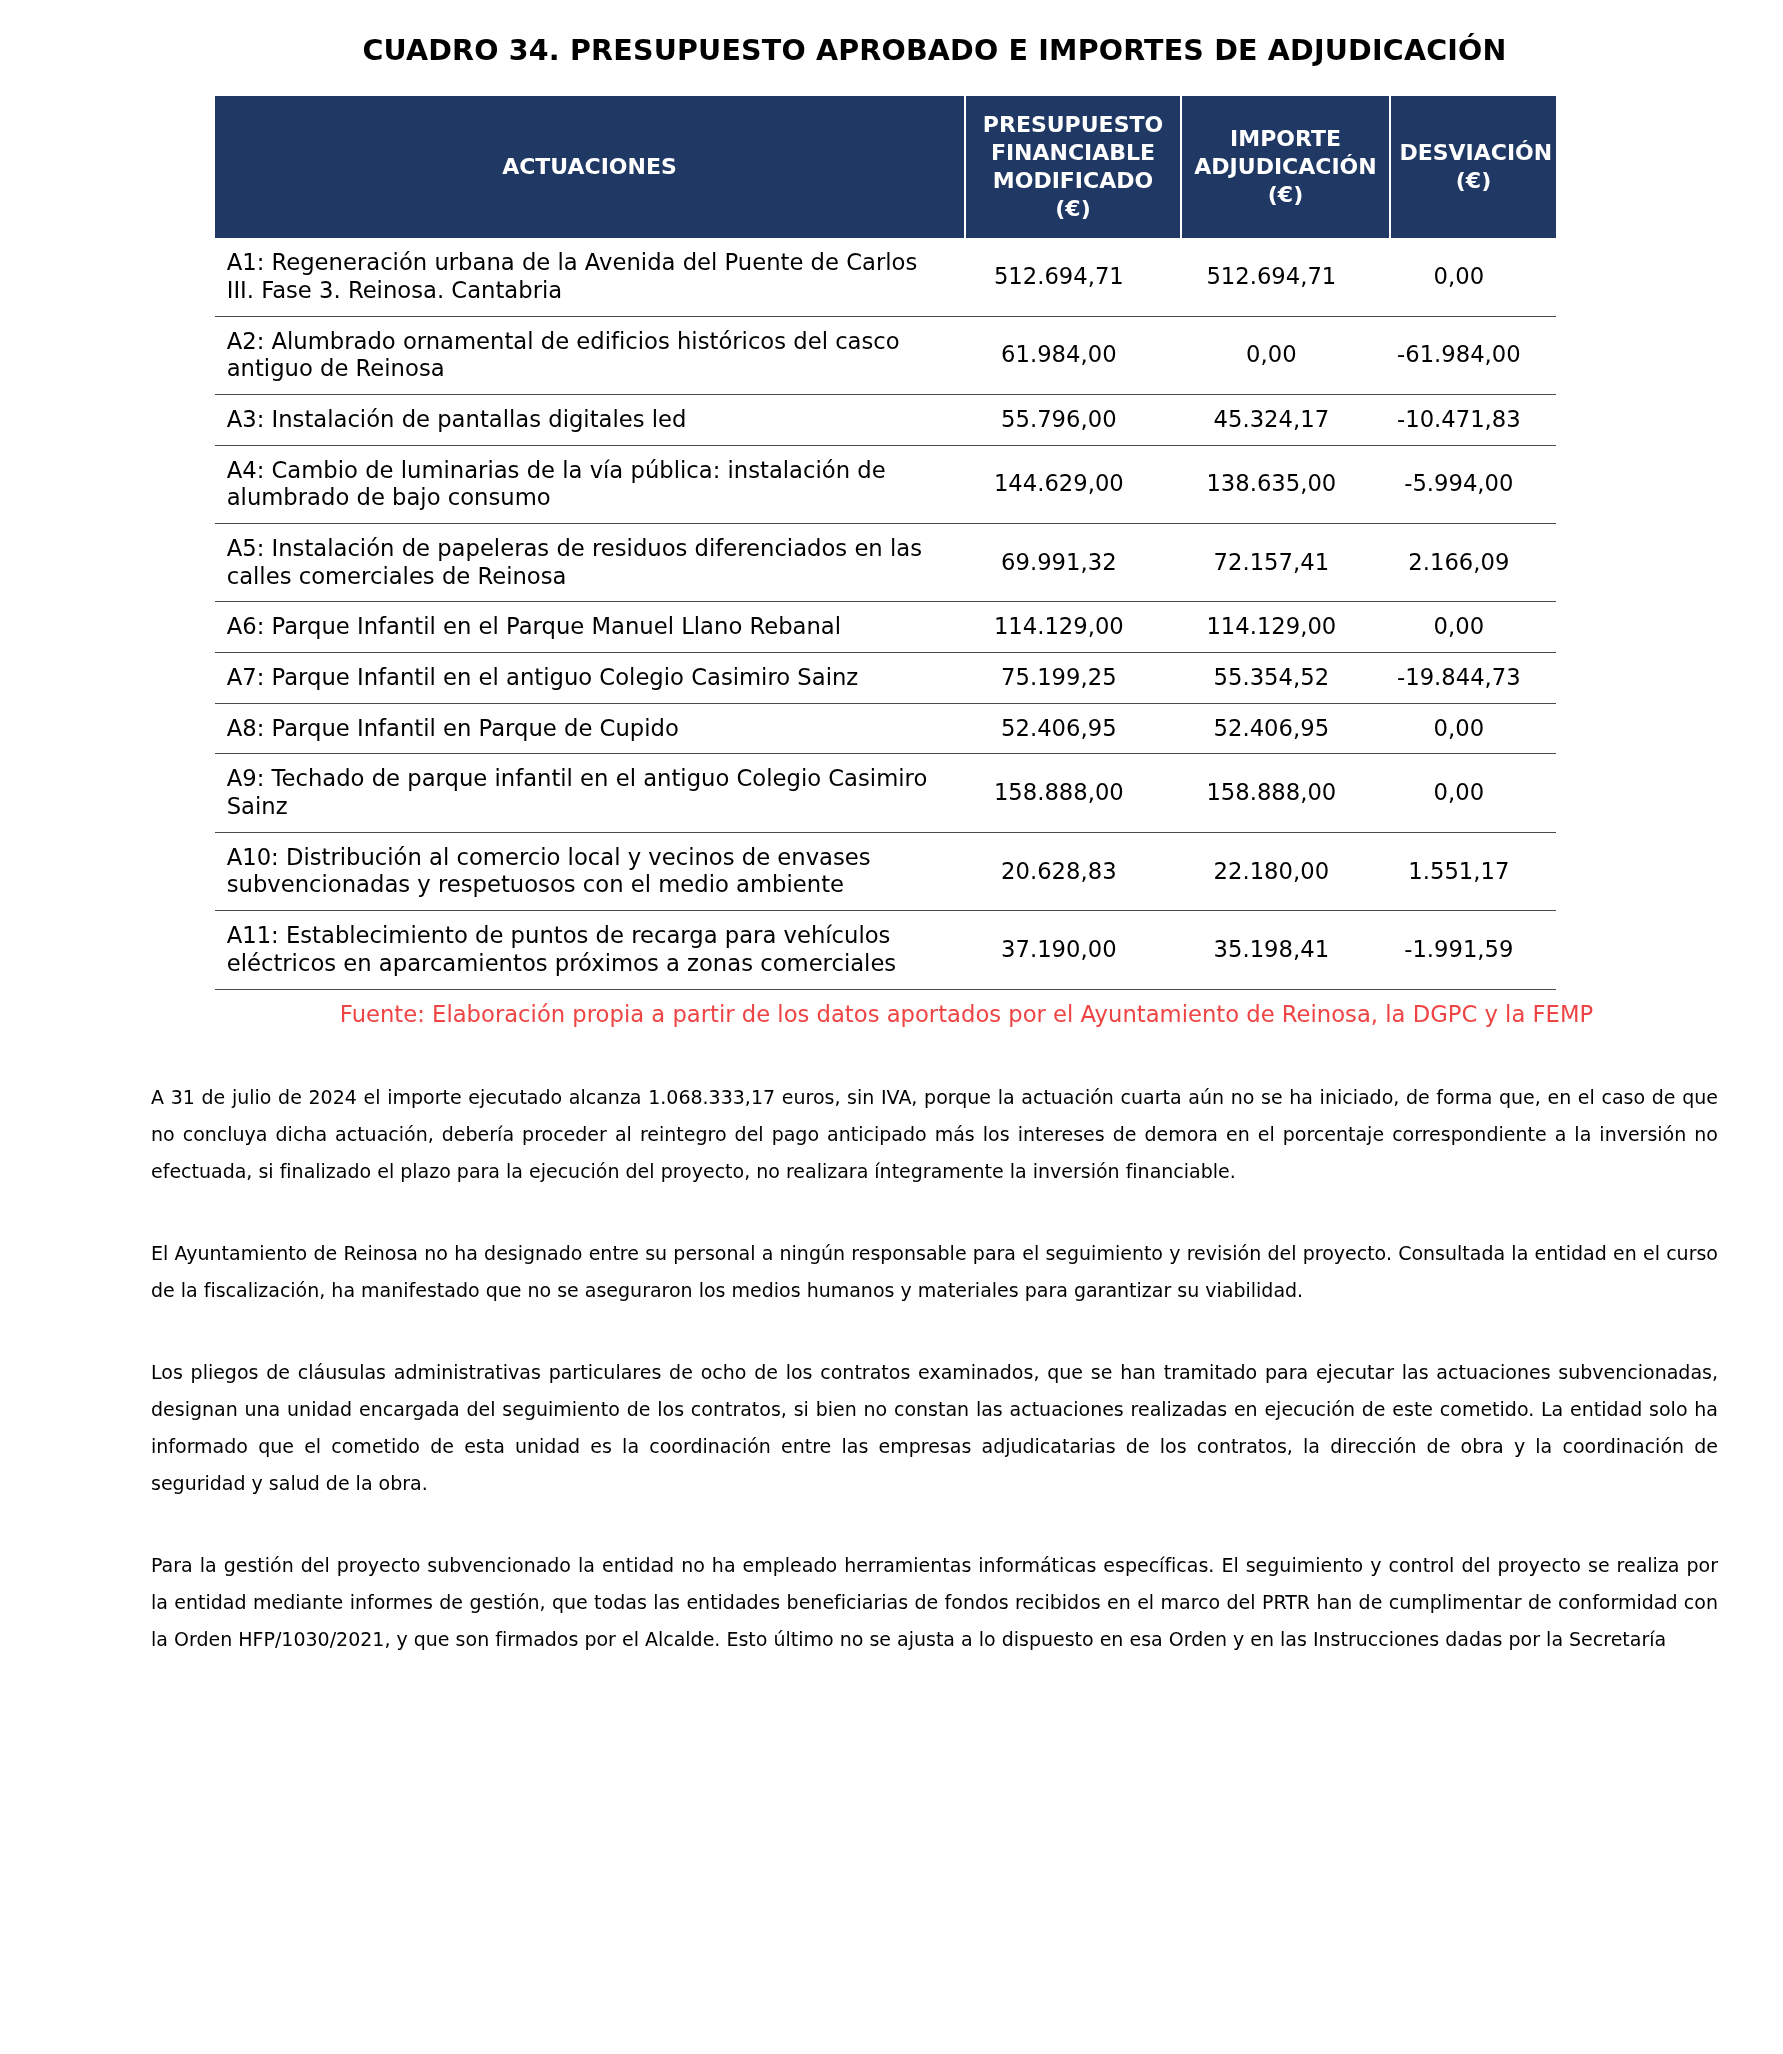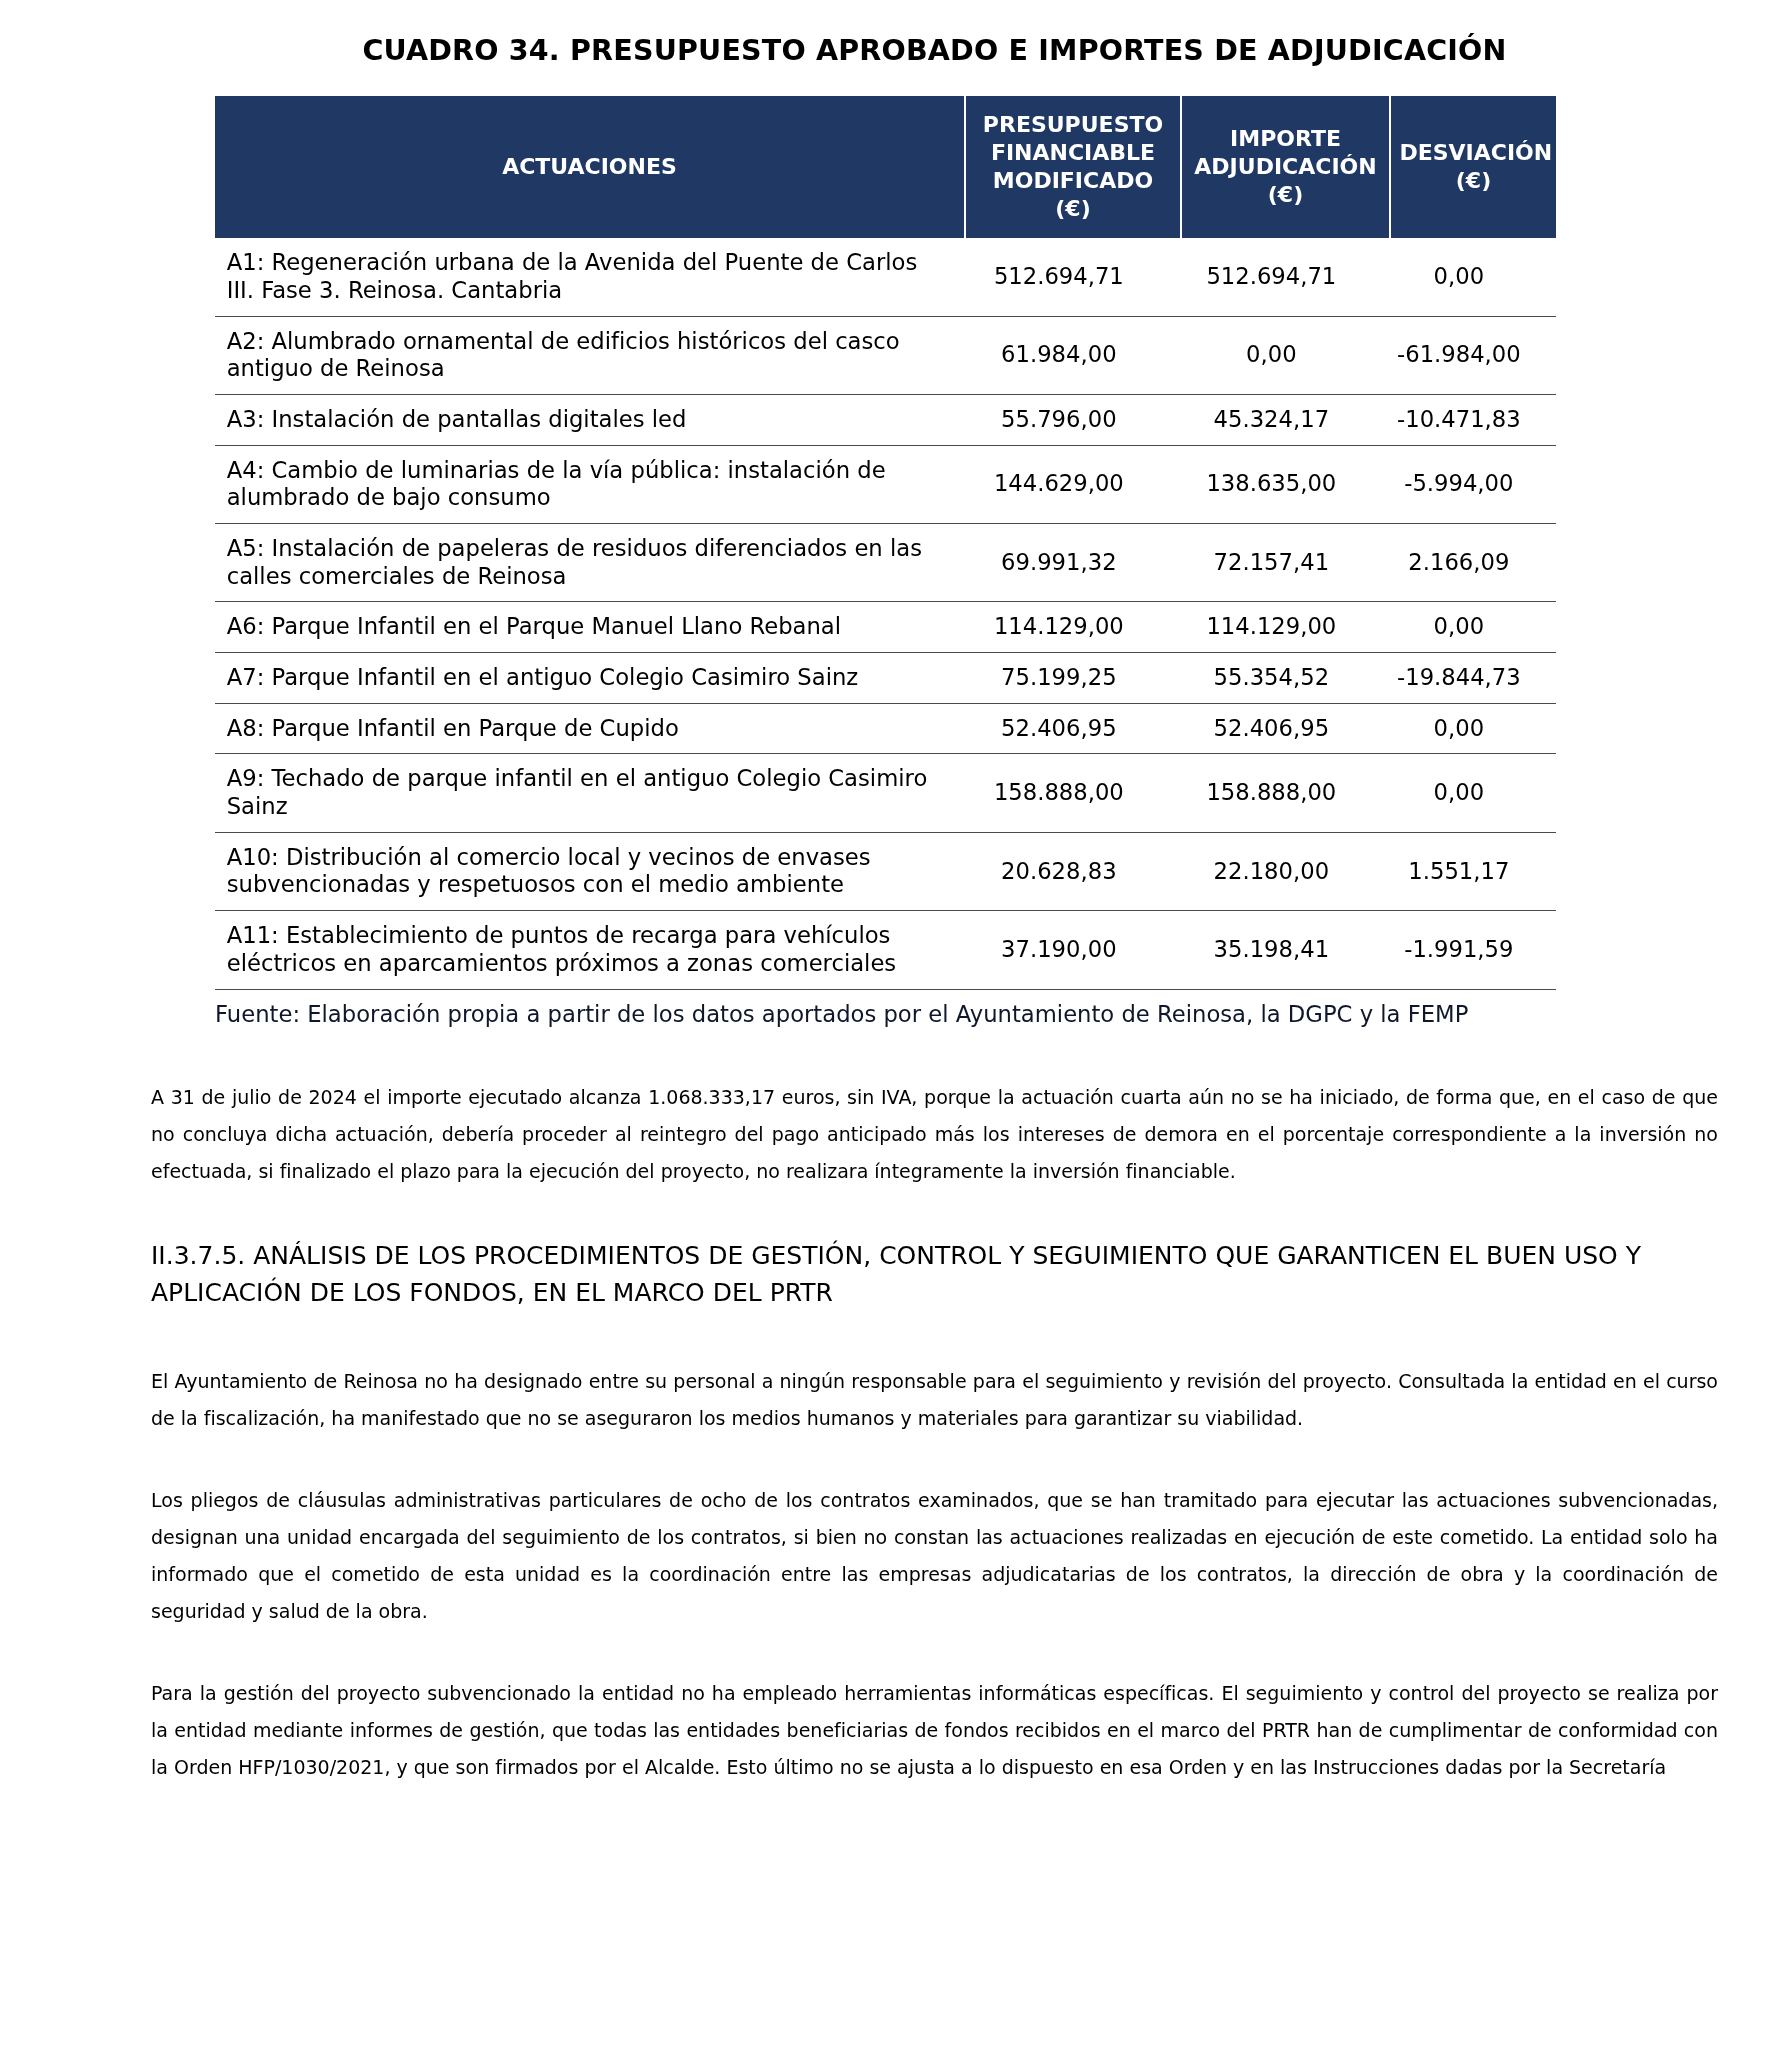--- a/index.html
+++ b/index.html
@@ -67,21 +67,22 @@
     background: var(--header-bg, #1F3864);
     color: var(--header-text, #FFFFFF);
     font-weight: bold;
     border-bottom: none;
     padding-top: 9.2px;
     padding-bottom: 9.2px;
   }
   .source {
     margin: 11.7px 0 0 64px;
     font-size: 22.7px;
-    color: #0f172a;
+    color: #ef4444;
+    text-align: center;
   }
   .body-par {
     margin-top: 52px;
     font-size: 19px;
     line-height: 37px;
     text-align: justify;
   }
   .section-heading {
     margin-top: 47px;
     font-size: 25px;
@@ -180,21 +181,20 @@
         <td class="num">35.198,41</td>
         <td class="num">-1.991,59</td>
       </tr>
     </tbody>
   </table>
 
   <p class="source">Fuente: Elaboración propia a partir de los datos aportados por el Ayuntamiento de Reinosa, la DGPC y la FEMP</p>
 
   <p class="body-par">A 31 de julio de 2024 el importe ejecutado alcanza 1.068.333,17 euros, sin IVA, porque la actuación cuarta aún no se ha iniciado, de forma que, en el caso de que no concluya dicha actuación, debería proceder al reintegro del pago anticipado más los intereses de demora en el porcentaje correspondiente a la inversión no efectuada, si finalizado el plazo para la ejecución del proyecto, no realizara íntegramente la inversión financiable.</p>
 
-  <h2 class="section-heading">II.3.7.5. ANÁLISIS DE LOS PROCEDIMIENTOS DE GESTIÓN, CONTROL Y SEGUIMIENTO QUE GARANTICEN EL BUEN USO Y APLICACIÓN DE LOS FONDOS, EN EL MARCO DEL PRTR</h2>
 
   <p class="body-par">El Ayuntamiento de Reinosa no ha designado entre su personal a ningún responsable para el seguimiento y revisión del proyecto. Consultada la entidad en el curso de la fiscalización, ha manifestado que no se aseguraron los medios humanos y materiales para garantizar su viabilidad.</p>
 
   <p class="body-par">Los pliegos de cláusulas administrativas particulares de ocho de los contratos examinados, que se han tramitado para ejecutar las actuaciones subvencionadas, designan una unidad encargada del seguimiento de los contratos, si bien no constan las actuaciones realizadas en ejecución de este cometido. La entidad solo ha informado que el cometido de esta unidad es la coordinación entre las empresas adjudicatarias de los contratos, la dirección de obra y la coordinación de seguridad y salud de la obra.</p>
 
   <p class="body-par">Para la gestión del proyecto subvencionado la entidad no ha empleado herramientas informáticas específicas. El seguimiento y control del proyecto se realiza por la entidad mediante informes de gestión, que todas las entidades beneficiarias de fondos recibidos en el marco del PRTR han de cumplimentar de conformidad con la Orden HFP/1030/2021, y que son firmados por el Alcalde. Esto último no se ajusta a lo dispuesto en esa Orden y en las Instrucciones dadas por la Secretaría</p>
 
 </div>
 
 

